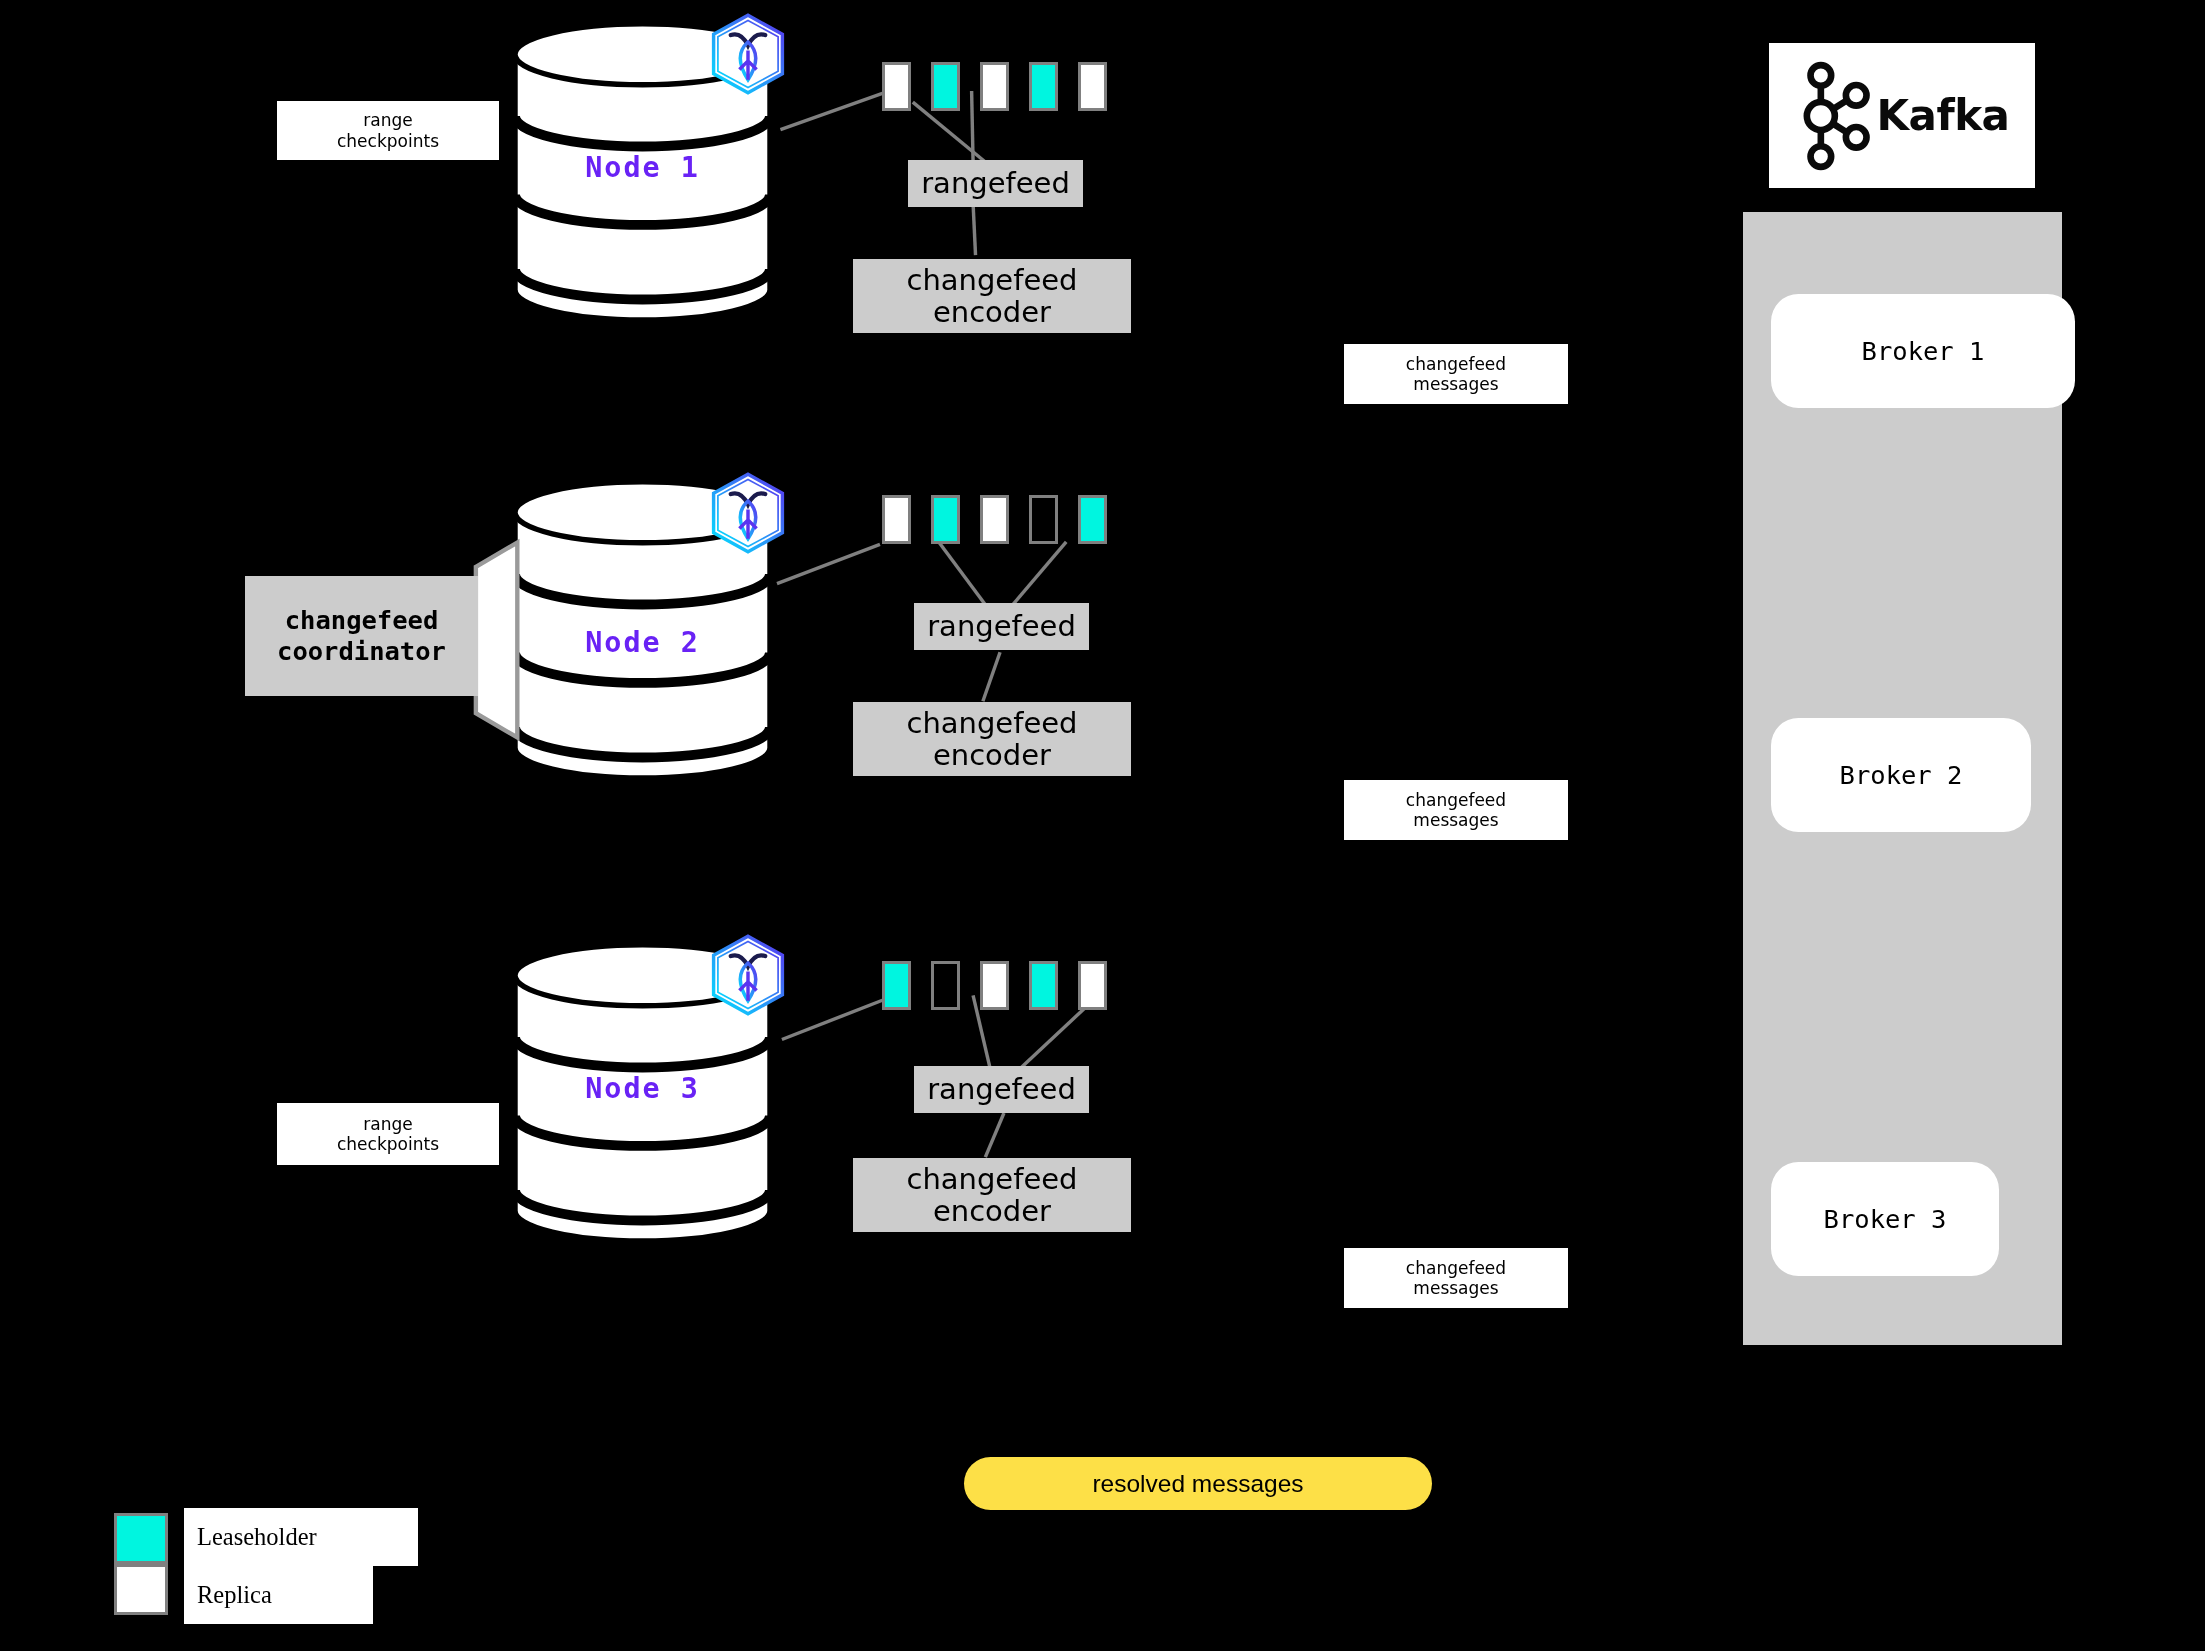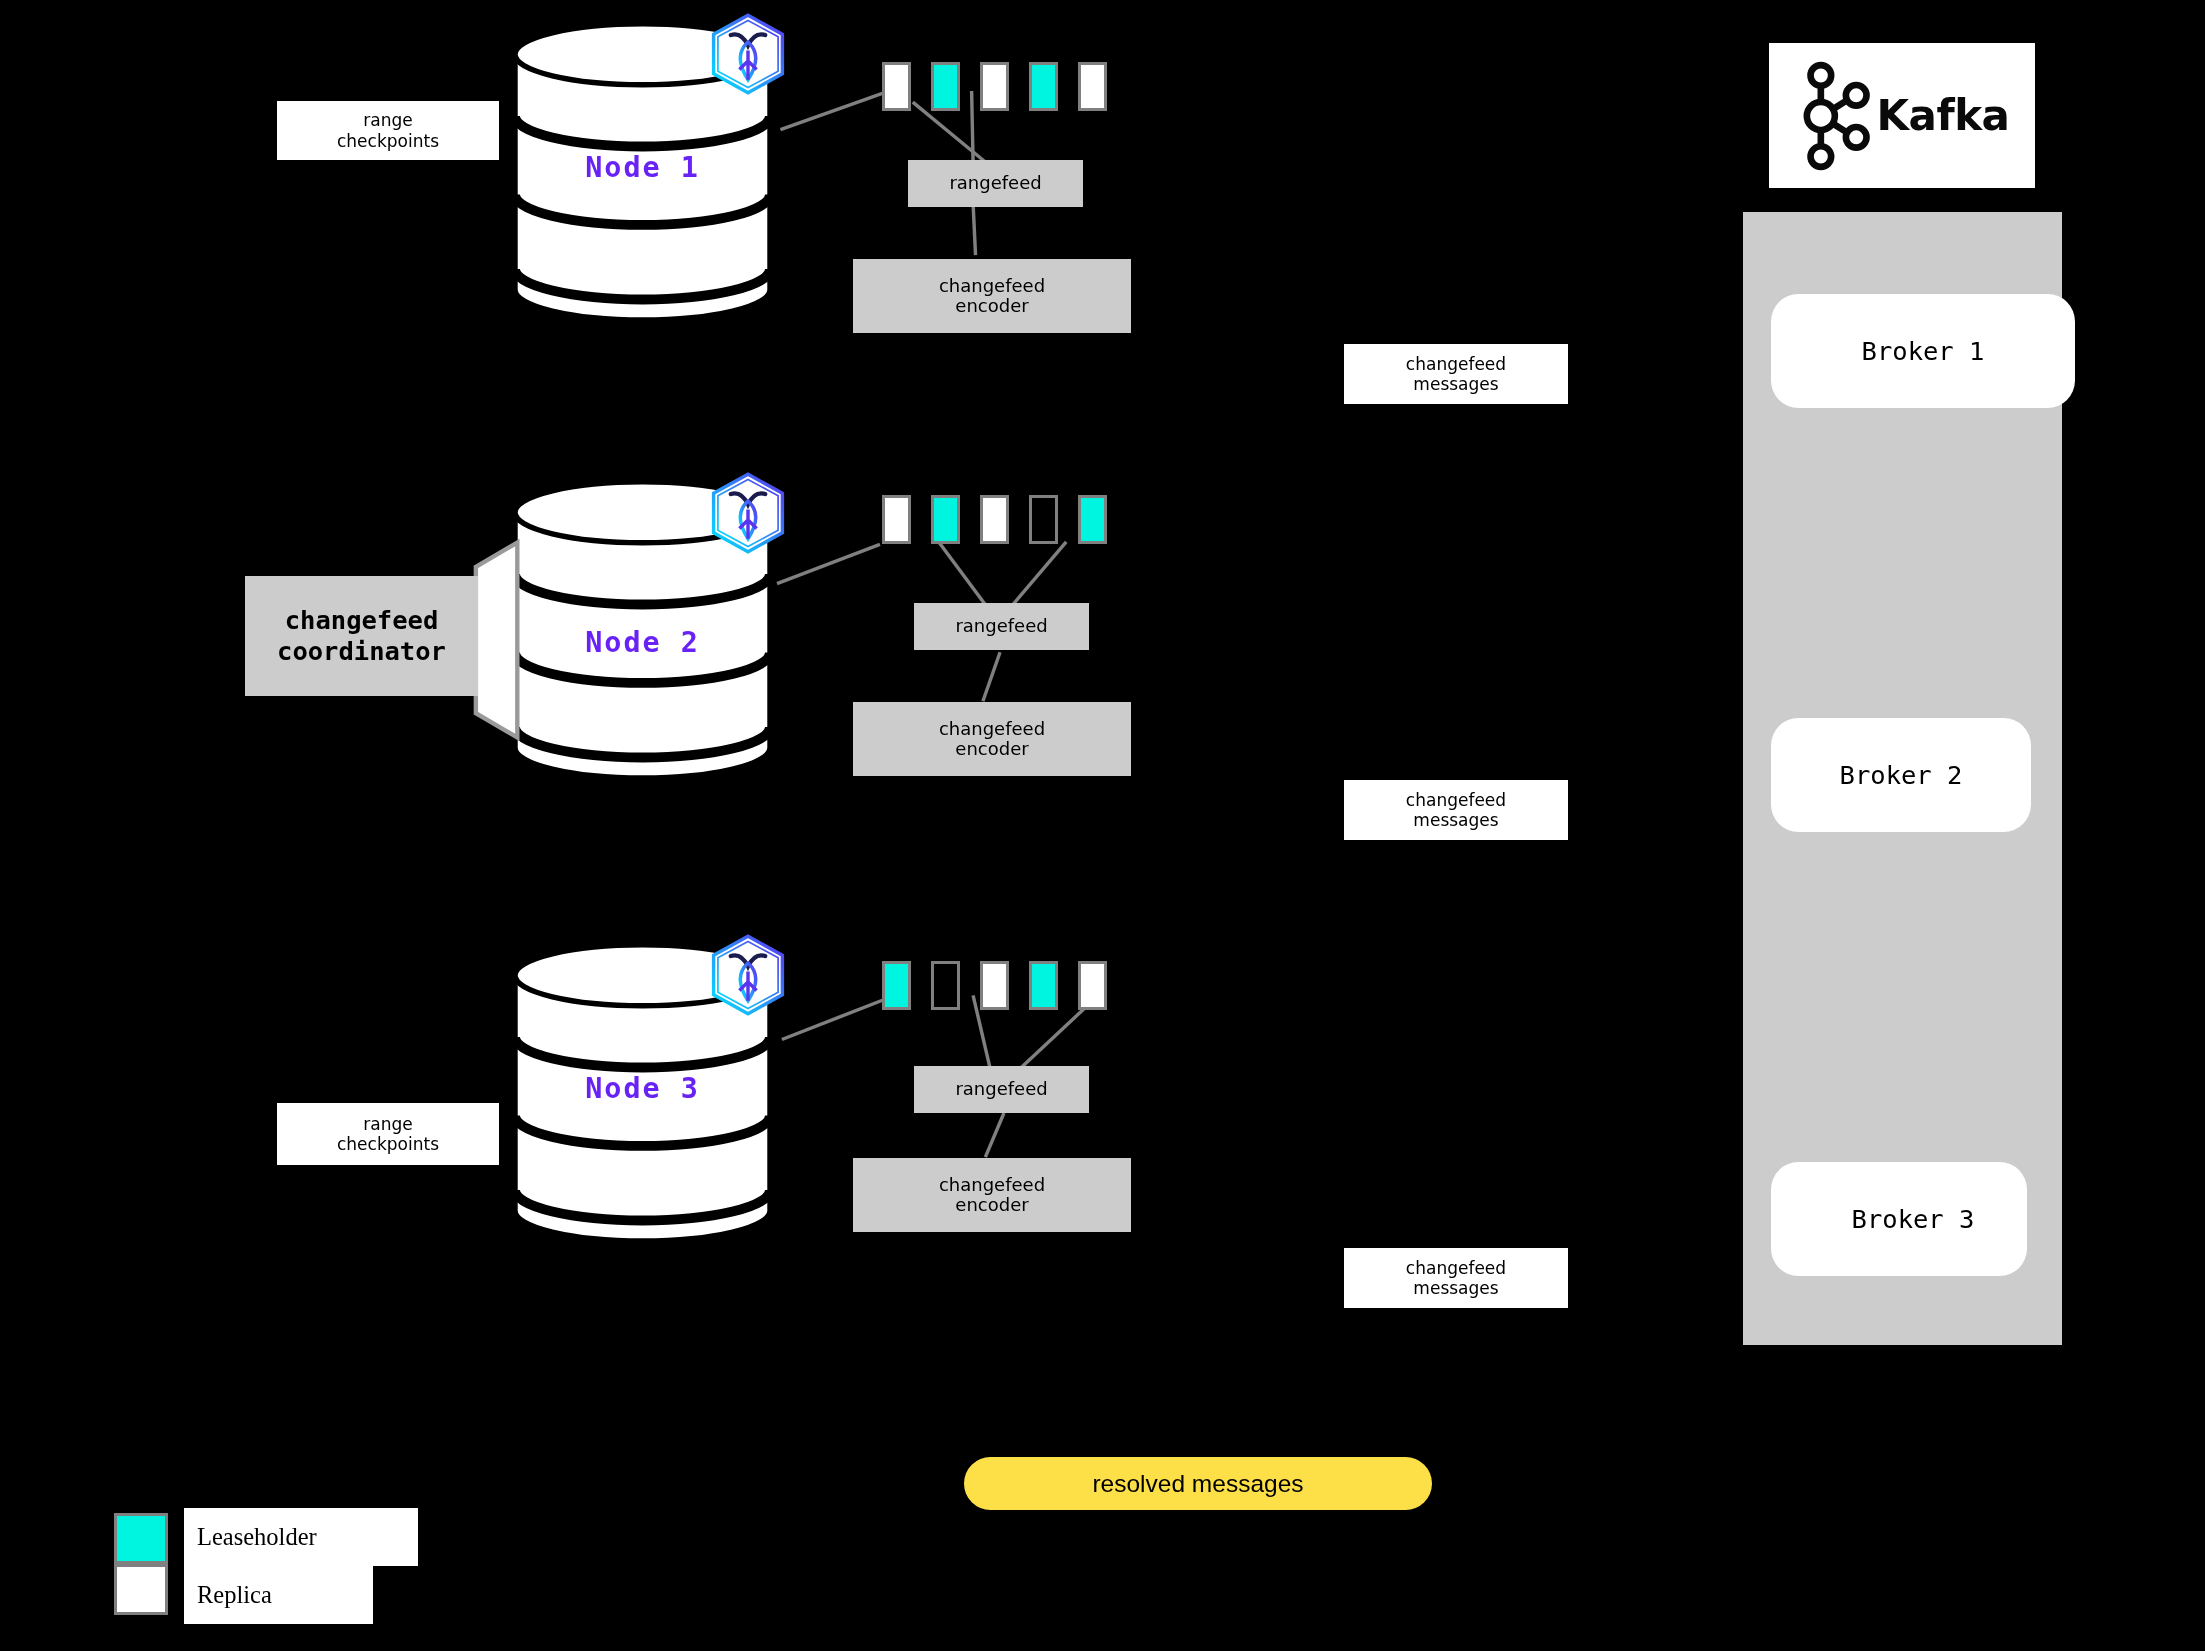--- a/index.html
+++ b/index.html
@@ -41,21 +41,21 @@
   
   .greybox{
     position:absolute;
     background:#cccccc;
     color:#000;
     display:flex;
     align-items:center;
     justify-content:center;
     text-align:center;
     font-family:"DejaVu Sans", sans-serif;
-    font-size:18px;
+    font-size:29px;
     line-height:1.12;
     white-space:pre-line;
   }
 
   
   .whitelabel{
     position:absolute;
     background:#ffffff;
     color:#000000;
     display:flex;
@@ -295,21 +295,21 @@
         <line x1="40" y1="67" x2="59" y2="55"></line>
         <line x1="40" y1="86" x2="59" y2="98"></line>
       </g>
     </svg>
     <span class="kafkaword">Kafka</span>
   </div>
 
   <div class="brokerpanel" style="left:1743px;top:212px;width:319px;height:1133px;"></div>
   <div class="broker" style="left:1771px;top:294px;width:304px;height:114px;">Broker 1</div>
   <div class="broker" style="left:1771px;top:718px;width:260px;height:114px;">Broker 2</div>
-  <div class="broker" style="left:1771px;top:1162px;width:228px;height:114px;padding-left:28px;">Broker 3</div>
+  <div class="broker" style="left:1771px;top:1162px;width:228px;height:114px;">Broker 3</div>
 
   <div class="legendswatch leaseholder" style="left:114px;top:1513px;width:54px;height:51px;background:#00f5e0;"></div>
   <div class="legendtext" style="left:184px;top:1508px;width:221px;height:58px;">Leaseholder</div>
 
   <div class="legendswatch replica" style="left:114px;top:1564px;width:54px;height:51px;background:#ffffff;"></div>
   <div class="legendtext" style="left:184px;top:1566px;width:176px;height:58px;">Replica</div>
 
 </div>
 
 

